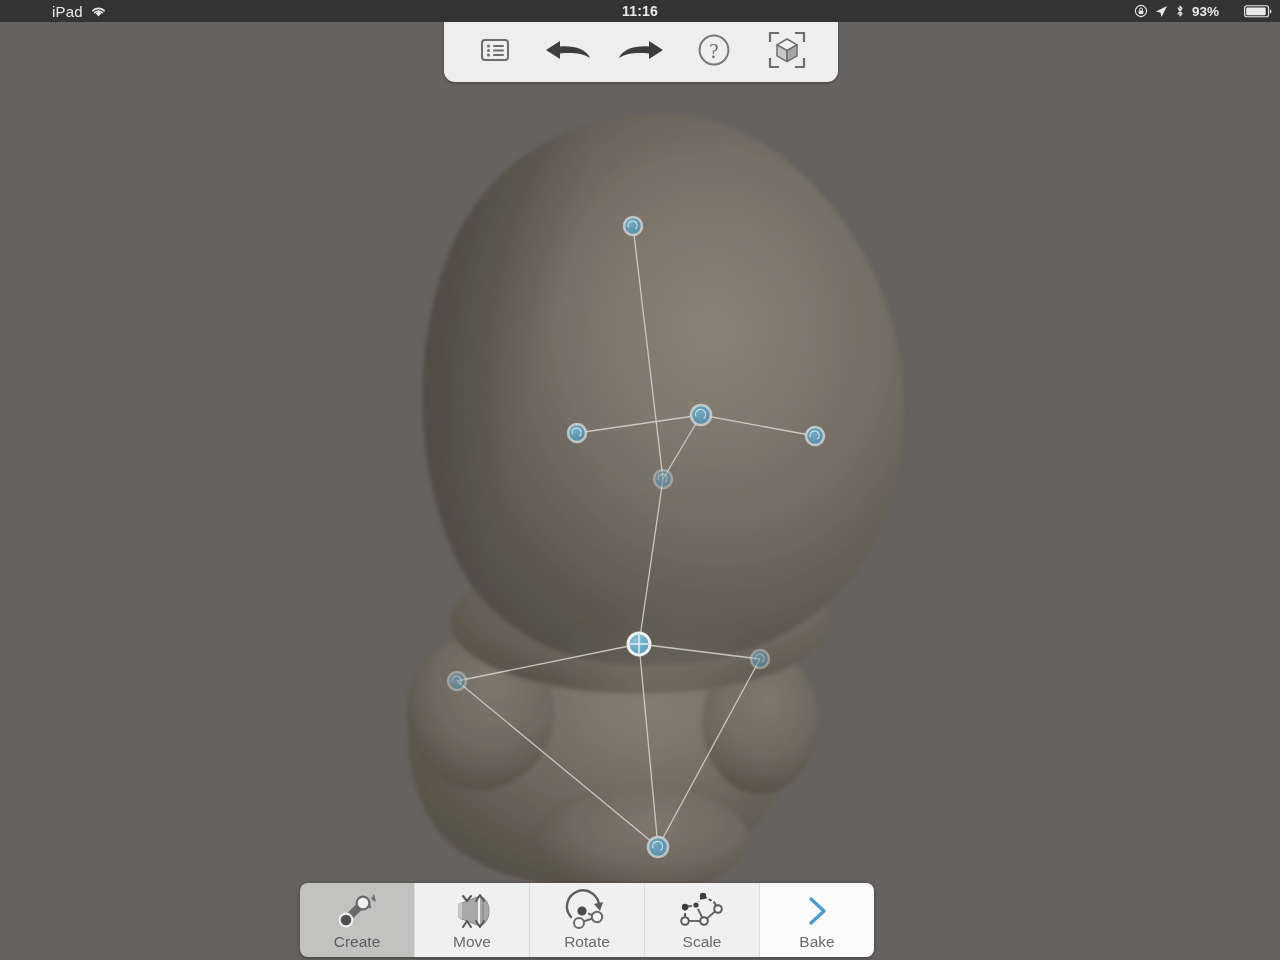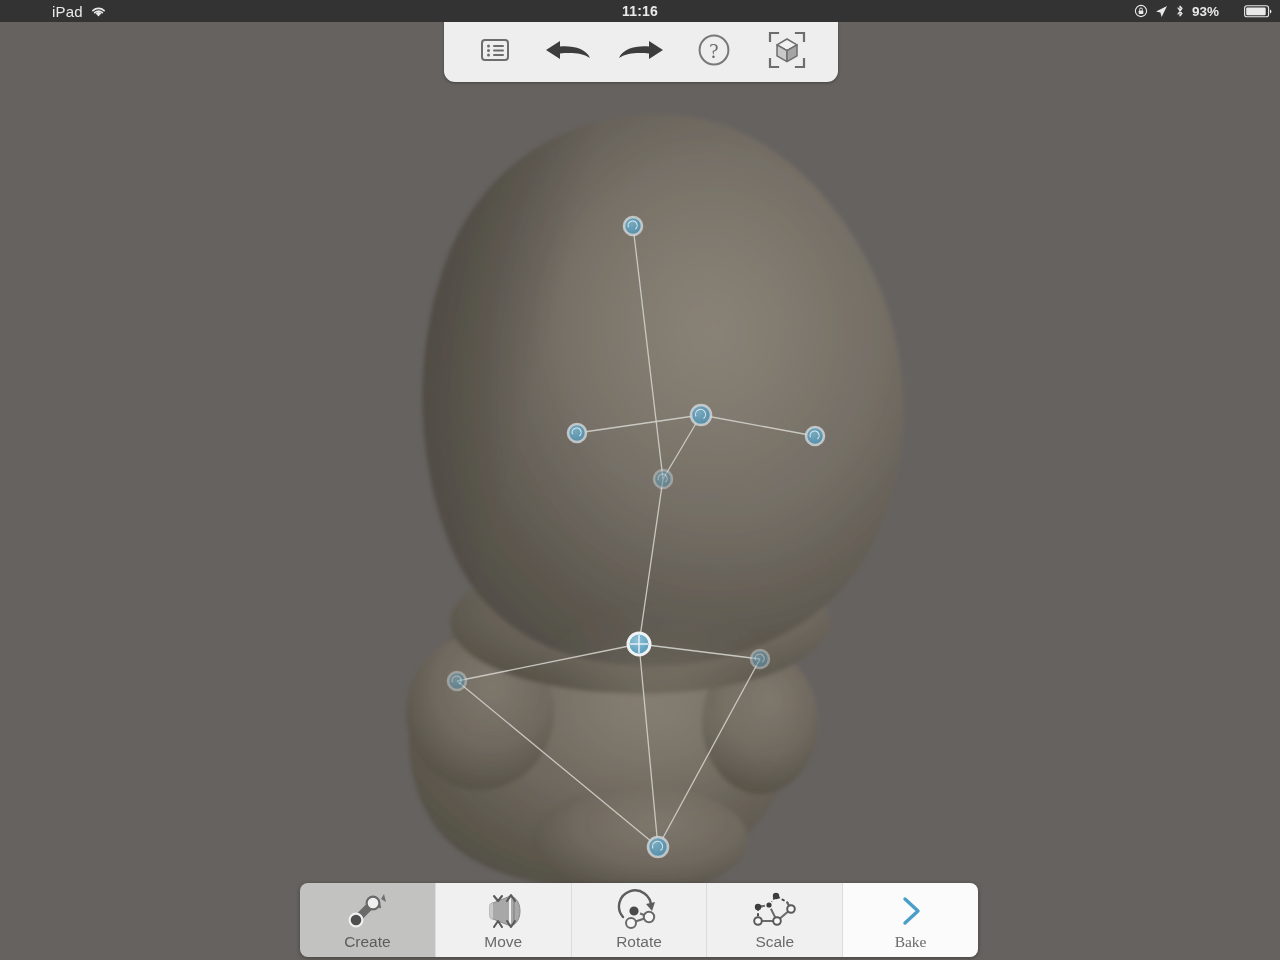--- a/index.html
+++ b/index.html
@@ -44,36 +44,36 @@
     z-index:30;
   }
   .tb-btn {
     width:52px; height:44px;
     display:flex; align-items:center; justify-content:center;
     cursor:pointer;
   }
 
   
   .bottom-toolbar {
-    position:absolute; left:300px; bottom:3px; width:678px; height:74px;
+    position:absolute; left:300px; bottom:3px; width:574px; height:74px;
     border-radius:8px; overflow:hidden;
     display:flex;
     box-shadow:0 1px 4px rgba(0,0,0,.35);
     z-index:30;
   }
   .bt-item {
     flex:1 1 0; position:relative;
     background:#f0f0f0;
     display:flex; flex-direction:column;
     align-items:center; justify-content:flex-start;
     padding-top:6px;
     cursor:pointer;
     border-right:1px solid #dcdcdc;
   }
-  .bt-item:last-child { border-right:none;font-family:Liberation Serif, serif; }
+  .bt-item:last-child { border-right:none; }
   .bt-item.selected { background:#c2c2c0; }
   .bt-item.accent { background:#fbfbfb; }
   .bt-icon { height:44px; display:flex; align-items:center; justify-content:center; }
   .bt-label {
     font-size:15.5px; color:#6a6a6a; line-height:1;
     margin-top:1px;
   }
   .bt-item.selected .bt-label { color:#5c5c5c; }
 </style>
 </head>

